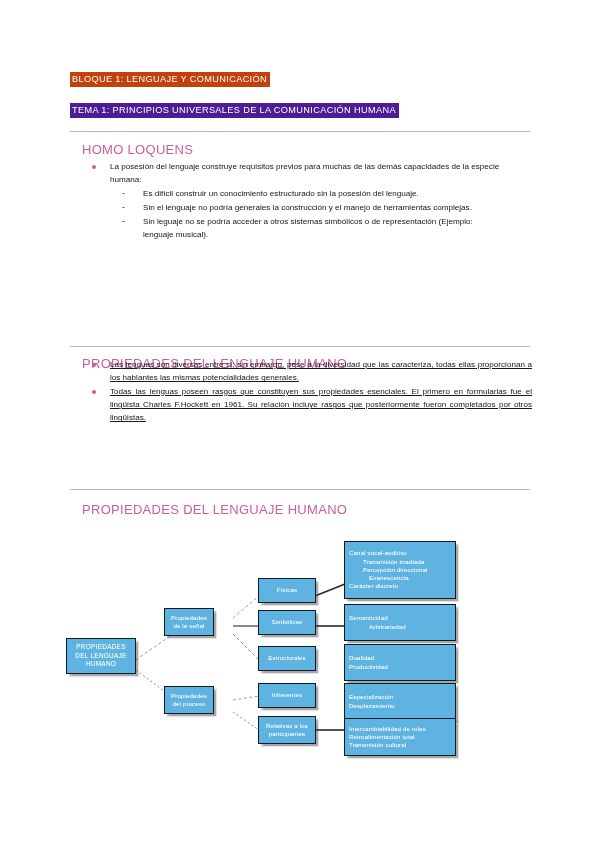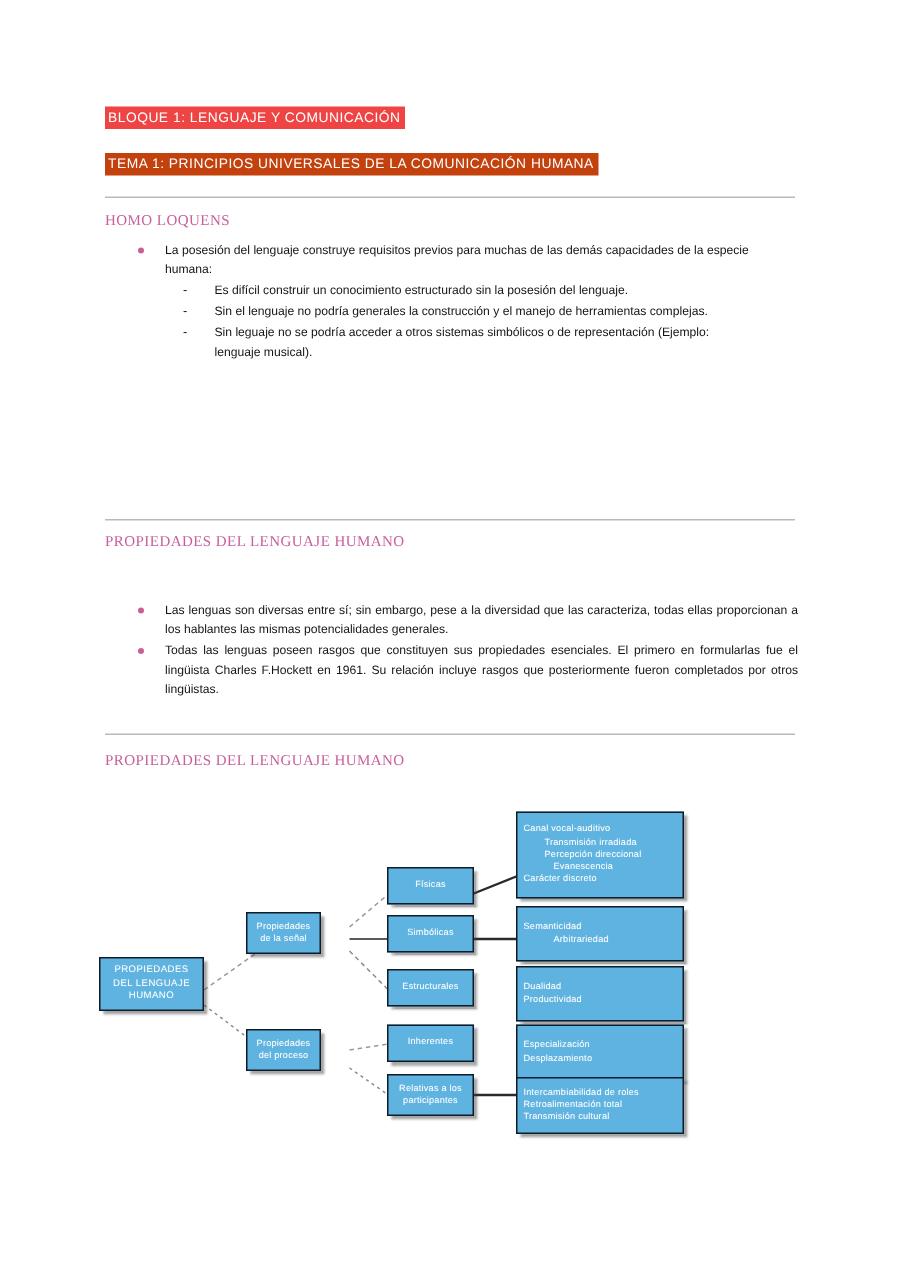--- a/index.html
+++ b/index.html
@@ -14,36 +14,35 @@
   
   .hl-wrap{position:absolute;left:70px;}
   .hl{
     display:inline-block;
     font-size:9.2px;letter-spacing:0.35px;
     color:#ffffff;
     padding:2px 3px 2px 2px;
     line-height:11px;
     white-space:nowrap;
   }
-  .hl.b1{background:#ef4444;}
-  .hl.b2{background:#c2410c;}
+  .hl.b1{background:#c2410c;}
+  .hl.b2{background:#4c1d95;}
 
   
   .rule{
     position:absolute;left:70px;width:460px;height:1px;
     background:#b9b9b9;
   }
 
   
   .sec-h{
-    position:absolute;left:70px;
-    font-size:10px;letter-spacing:0.3px;
+    position:absolute;left:82px;
+    font-size:13px;letter-spacing:0.3px;
     color:#c85f9c;
     white-space:nowrap;
-    font-family:Liberation Serif, serif;
   }
 
   
   .blk{position:absolute;left:70px;width:462px;}
   ul.lvl1{list-style:none;margin:0;padding:0;}
   ul.lvl1 > li{
     position:relative;
     padding-left:40px;
     font-size:8.1px;
     line-height:13.2px;
@@ -123,21 +122,21 @@
           <li><span>Sin el lenguaje no podría generales la construcción y el manejo de herramientas complejas.</span></li>
           <li style="max-width:330px;"><span>Sin leguaje no se podría acceder a otros sistemas simbólicos o de representación (Ejemplo: lenguaje musical).</span></li>
         </ul>
       </li>
     </ul>
   </div>
 
   <div class="rule" style="top:346px;"></div>
   <div class="sec-h" style="top:356px;">PROPIEDADES DEL LENGUAJE HUMANO</div>
 
-  <div class="blk" style="top:400px;">
+  <div class="blk" style="top:358px;text-decoration:underline;">
     <ul class="lvl1">
       <li class="just"><span>Las lenguas son diversas entre sí; sin embargo, pese a la diversidad que las caracteriza, todas ellas proporcionan a los hablantes las mismas potencialidades generales.</span></li>
       <li class="just"><span>Todas las lenguas poseen rasgos que constituyen sus propiedades esenciales. El primero en formularlas fue el lingüista Charles F.Hockett en 1961. Su relación incluye rasgos que posteriormente fueron completados por otros lingüistas.</span></li>
     </ul>
   </div>
 
   <div class="rule" style="top:489px;"></div>
   <div class="sec-h" style="top:502px;">PROPIEDADES DEL LENGUAJE HUMANO</div>
 
   <div class="diagram">

